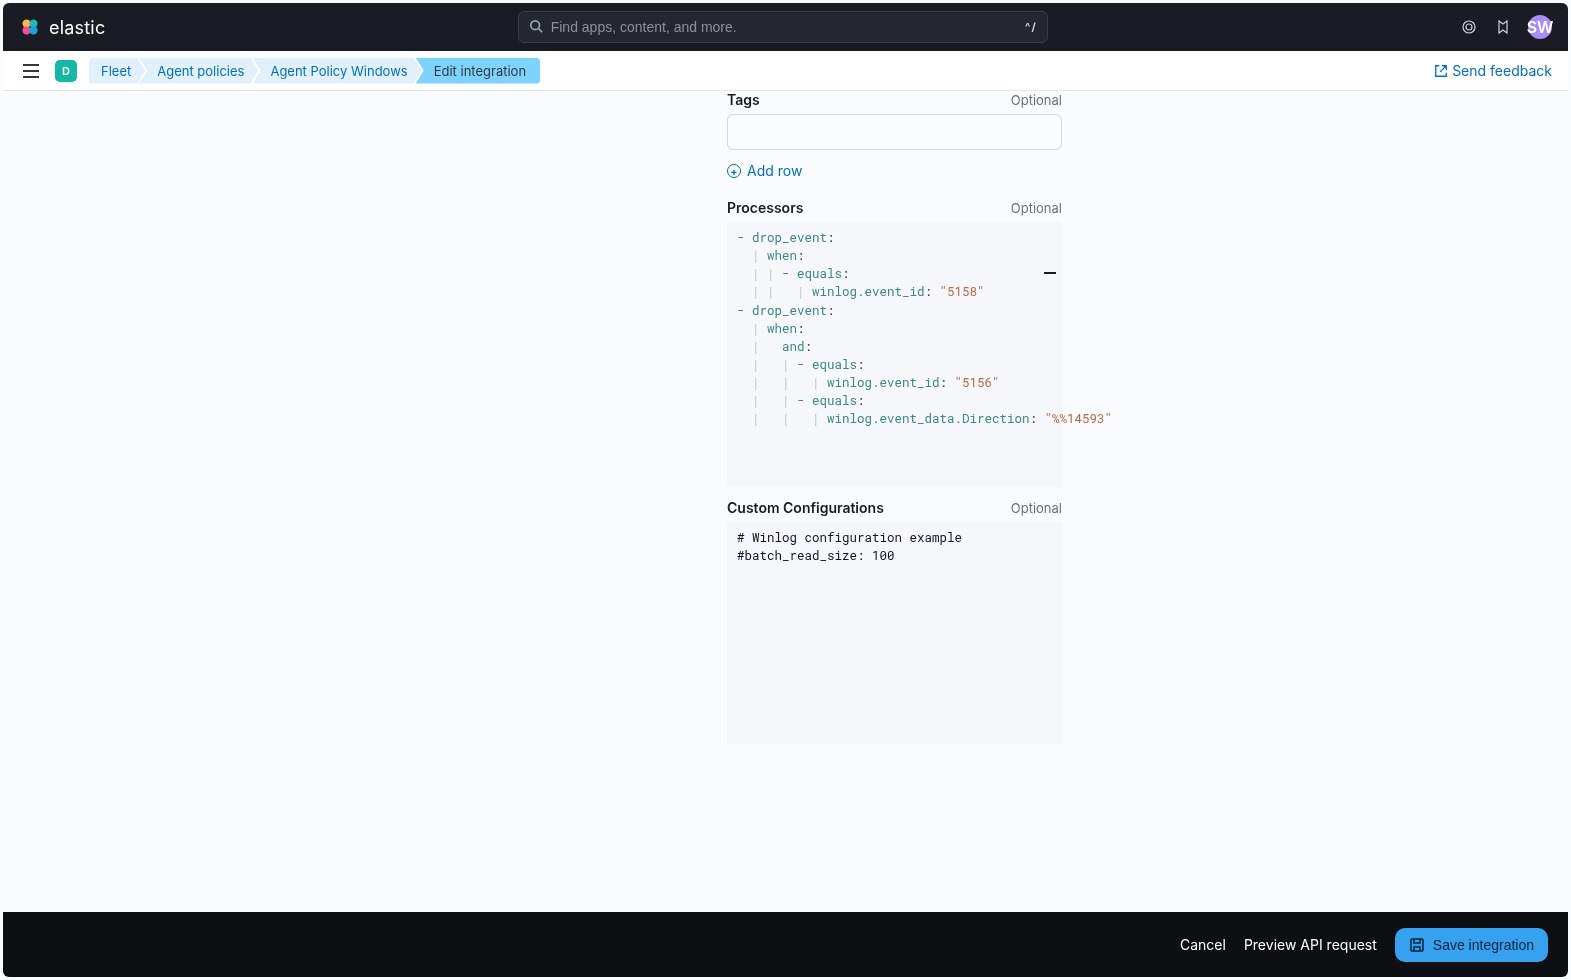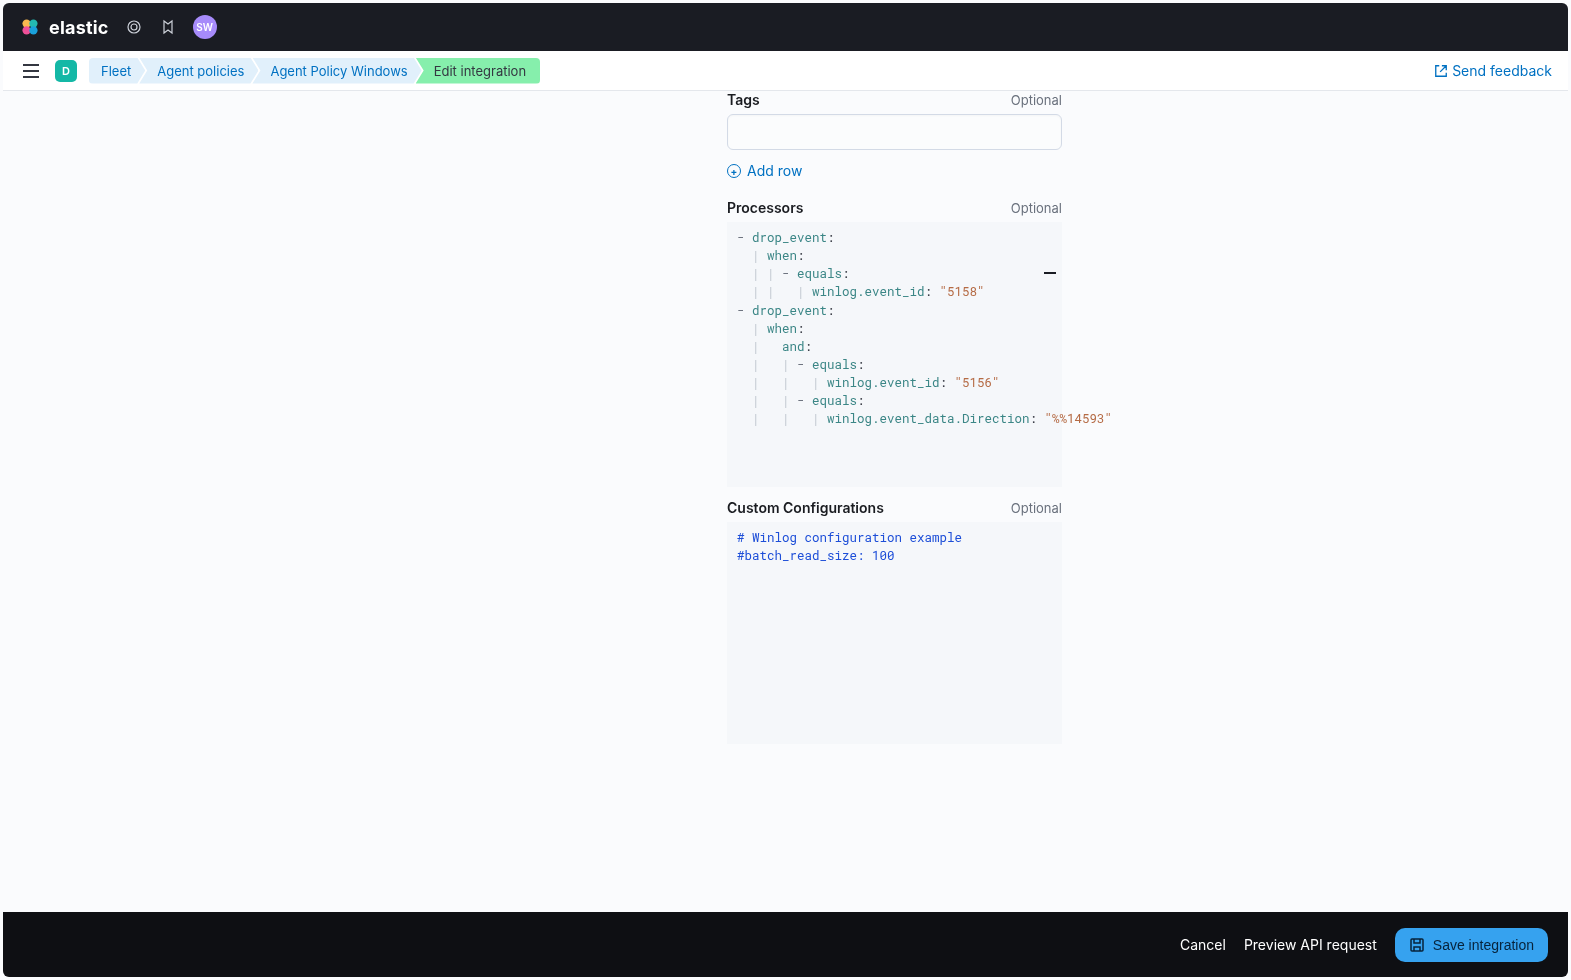--- a/index.html
+++ b/index.html
@@ -24,21 +24,21 @@
       gap: 16px;
       border-radius: 6px 6px 0 0;
       margin: 3px 3px 0 3px;
     }
     .logo-group { display: flex; align-items: center; gap: 8px; }
     .logo-mark {
       width: 22px; height: 22px;
       position: relative;
     }
     .logo-mark svg { width: 22px; height: 22px; }
-    .logo-text { color: #fff; font-weight: 700; font-size: 18px; letter-spacing: 0.2px; }
+    .logo-text { color: #fff; font-weight: 400; font-size: 18px; letter-spacing: 0.2px; }
     .search-wrap { flex: 1; display: flex; justify-content: center; }
     .search-box {
       width: 530px; height: 32px;
       background: #25272f;
       border: 1px solid #3a3d47;
       border-radius: 6px;
       display: flex; align-items: center;
       padding: 0 10px; gap: 8px;
       color: #98a2b3;
     }
@@ -50,21 +50,21 @@
     .search-kbd {
       font-size: 11px; color: #cdd1d9; font-weight: 700;
       letter-spacing: 1px;
     }
     .header-right { display: flex; align-items: center; gap: 16px; }
     .header-icon { width: 18px; height: 18px; color: #cdd1d9; display:flex; align-items:center; justify-content:center; }
     .avatar {
       width: 24px; height: 24px; border-radius: 50%;
       background: #a78bfa; color: #fff;
       display: flex; align-items: center; justify-content: center;
-      font-size: 10px; font-weight: 600;
+      font-size: 16px; font-weight: 600;
     }
 
     
     .sub-header {
       height: 40px;
       background: #fff;
       border-bottom: 1px solid #e4e7ec;
       display: flex; align-items: center;
       padding: 0 16px;
       gap: 12px;
@@ -94,21 +94,21 @@
       clip-path: polygon(0 0, calc(100% - 8px) 0, 100% 50%, calc(100% - 8px) 100%, 0 100%, 8px 50%);
       margin-left: -6px;
     }
     .crumb:first-child {
       clip-path: polygon(0 0, calc(100% - 8px) 0, 100% 50%, calc(100% - 8px) 100%, 0 100%);
       border-radius: 4px 0 0 4px;
       margin-left: 0;
       padding-left: 12px;
     }
     .crumb.active {
-      background: #86efac;
+      background: #7dd3fc;
       color: #343741;
       cursor: default;
       border-radius: 0 4px 4px 0;
       clip-path: polygon(0 0, 100% 0, 100% 100%, 0 100%, 8px 50%);
     }
     .sub-header-right { margin-left: auto; display: flex; align-items: center; gap: 4px; color:#0071c2; cursor:pointer; font-size:14px; }
 
     
     .main {
       height: calc(980px - 48px - 40px - 68px - 3px);
@@ -163,21 +163,21 @@
       font-size: 12.5px;
       line-height: 1.45;
       color: #343741;
       position: relative;
       white-space: pre;
     }
     .code-editor.short { min-height: 50px; padding-bottom: 180px; }
     .tok-key { color: #3b8686; }
     .tok-str { color: #b56b45; }
     .tok-dash { color: #6a717d; }
-    .tok-comment { color: #1d4ed8; }
+    .tok-comment { color: #0f172a; }
     .guide { color: #c1c7d0; }
 
     .cursor-line {
       position: absolute;
       right: 6px;
       top: 50px;
       width: 12px;
       height: 1.5px;
       background: #1a1c23;
     }
@@ -222,20 +222,32 @@
   <div class="logo-group">
     <div class="logo-mark">
       <svg viewBox="0 0 32 32">
           <circle cx="11" cy="11" r="6" fill="#f9b94f"></circle>
           <circle cx="21" cy="11" r="6" fill="#23bab1"></circle>
           <circle cx="11" cy="21" r="6" fill="#ef5098"></circle>
           <circle cx="21" cy="21" r="6" fill="#1aa1db"></circle>
         </svg>
     </div>
     <span class="logo-text">elastic</span>
+  </div>
+  <div class="search-wrap">
+    <div class="search-box">
+      <span>
+        <svg width="14" height="14" viewBox="0 0 16 16" fill="none" stroke="#98a2b3" stroke-width="2">
+            <circle cx="7" cy="7" r="5"></circle>
+            <line x1="11" y1="11" x2="15" y2="15"></line>
+          </svg>
+      </span>
+      <input type="text" placeholder="Find apps, content, and more." style="">
+      <span class="search-kbd">^/</span>
+    </div>
   </div>
   <div class="header-right">
     <span class="header-icon">
       <svg viewBox="0 0 16 16" width="16" height="16" fill="none" stroke="#cdd1d9" stroke-width="1.2">
           <circle cx="8" cy="8" r="6"></circle>
           <circle cx="8" cy="8" r="3"></circle>
         </svg>
     </span>
     <span class="header-icon">
       <svg viewBox="0 0 16 16" width="16" height="16" fill="none" stroke="#cdd1d9" stroke-width="1.2">

